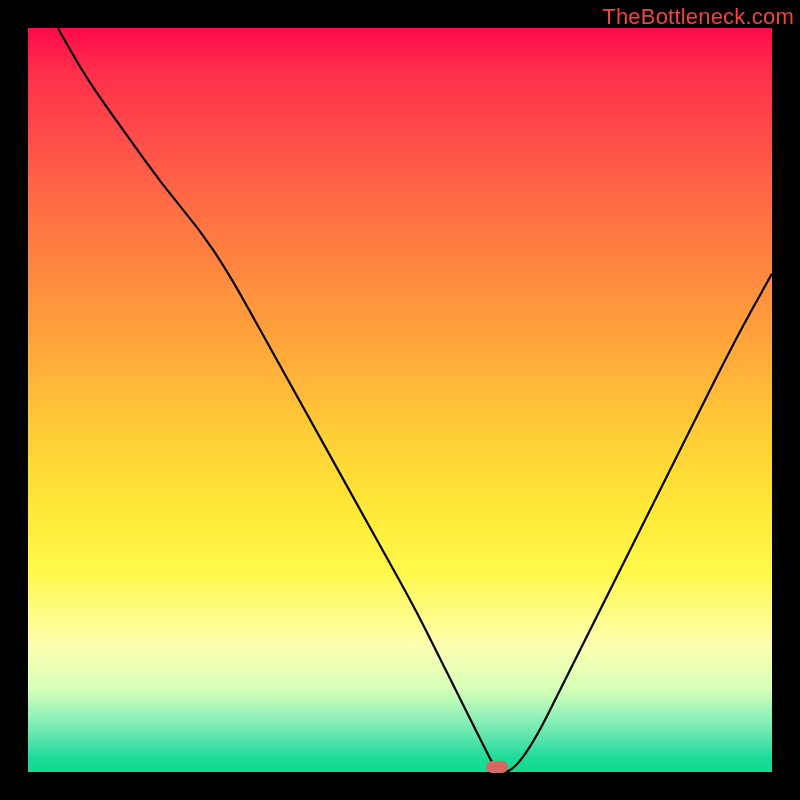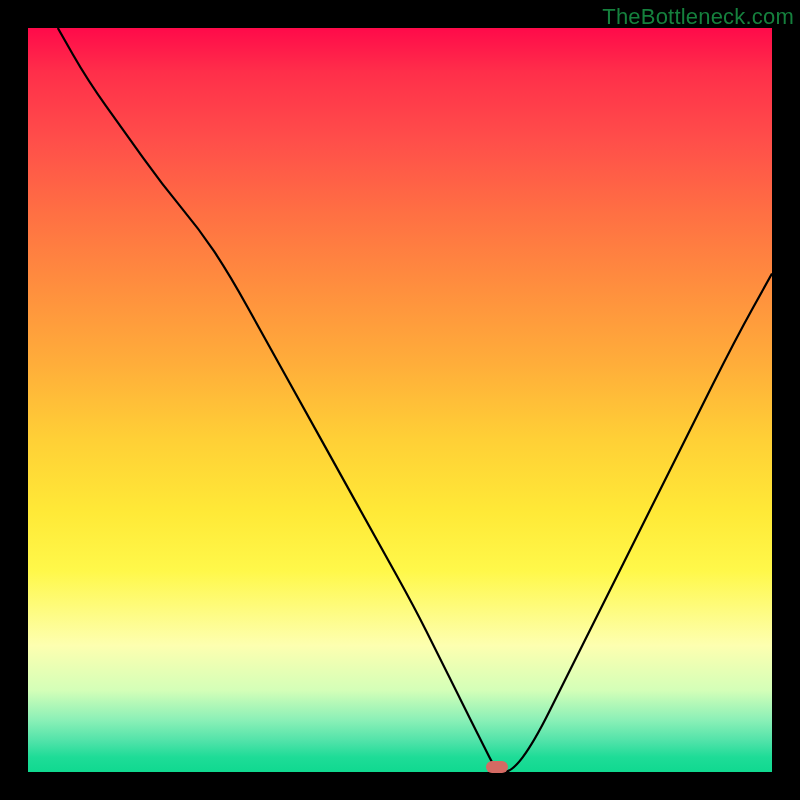--- a/index.html
+++ b/index.html
@@ -42,21 +42,21 @@
       #8bf0b7 93%,
       #4de2a8 96%,
       #1edc97 98%,
       #10d990 100%
     );
   }
   .watermark {
     position: absolute;
     top: 4px;
     right: 6px;
-    color: #15803d;
+    color: #ef4444;
     font-size: 22px;
     font-weight: 500;
     letter-spacing: 0.2px;
     user-select: none;
   }
   .curve-svg {
     position: absolute;
     left: 28px;
     top: 28px;
     width: 744px;

